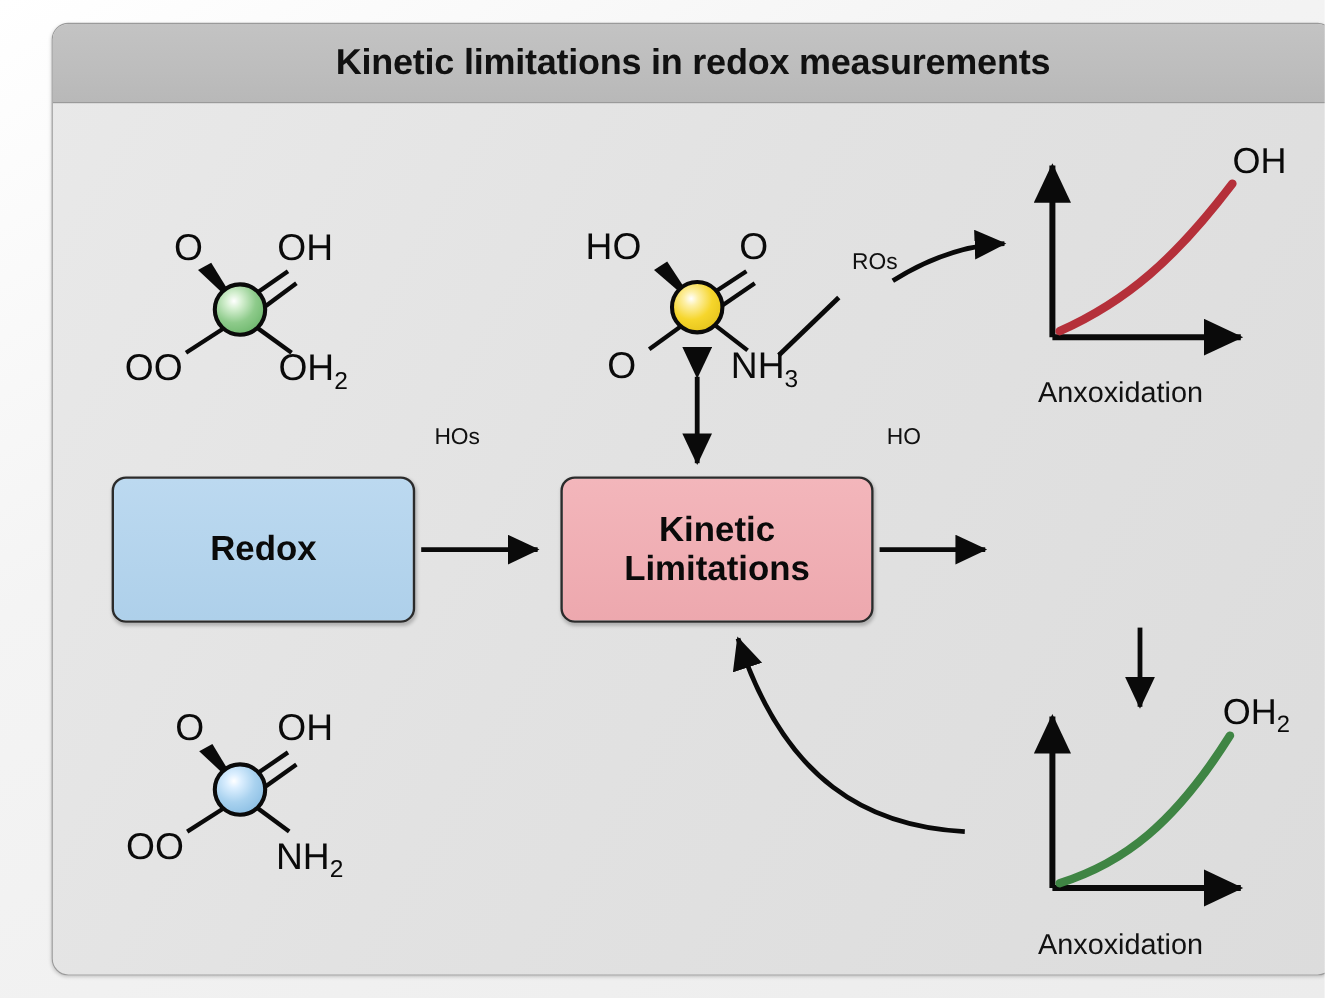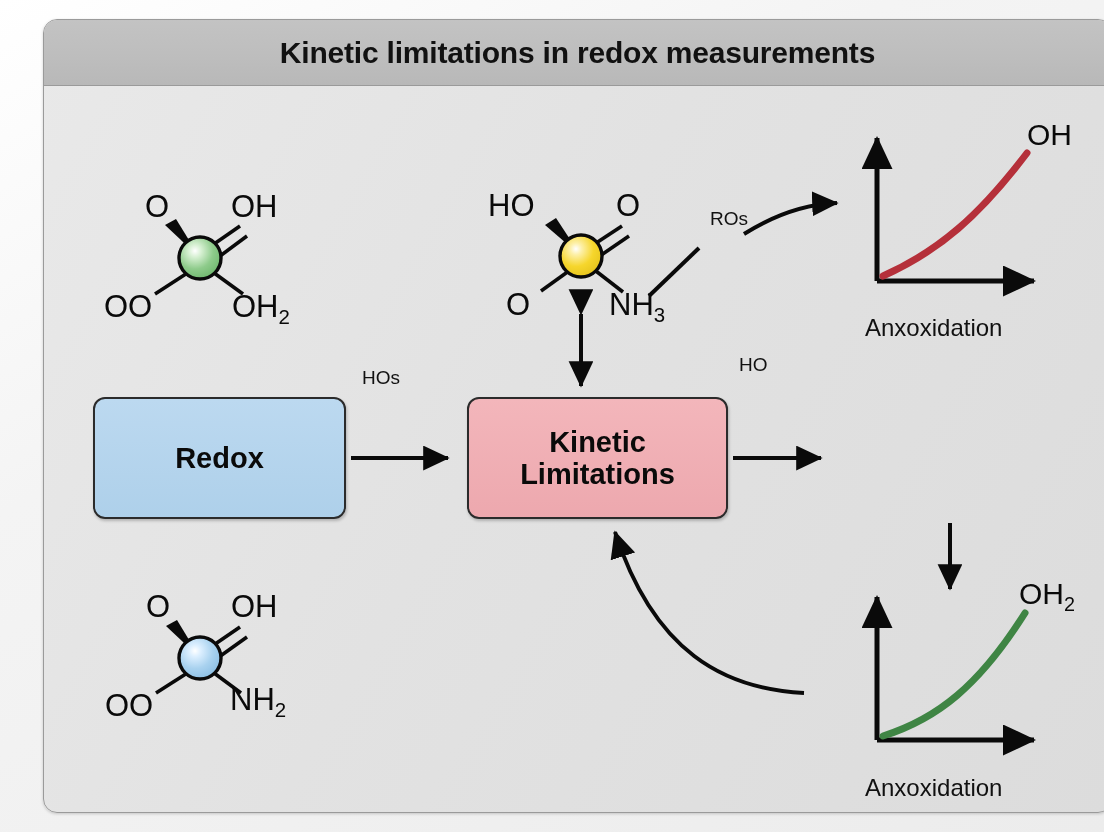--- a/index.html
+++ b/index.html
@@ -233,38 +233,38 @@
       <div class="chart-plot" style="left:835px; top:505px; width:155px; height:148px; z-index:-1;"></div>
 
       <div class="pbox" id="box-redox">
         <span class="ln">Redox</span>
       </div>
       <div class="pbox" id="box-kinetic">
         <span class="ln">Kinetic</span>
         <span class="ln">Limitations</span>
       </div>
 
-      <div class="lbl" style="left:318px; top:281px;">HOs</div>
+      <div class="lbl" style="left:318px; top:268px;">HOs</div>
       <div class="lbl" style="left:695px; top:268px;">HO</div>
       <div class="lbl" style="left:666px; top:122px;">ROs</div>
 
       <div class="mol-lbl" style="left:101px; top:103px;">O</div>
       <div class="mol-lbl" style="left:187px; top:103px;">OH</div>
       <div class="mol-lbl" style="left:60px; top:203px;">OO</div>
       <div class="mol-lbl" style="left:188px; top:203px;"><span>OH</span><sub>2</sub></div>
 
       <div class="mol-lbl" style="left:444px; top:102px;">HO</div>
       <div class="mol-lbl" style="left:572px; top:102px;">O</div>
       <div class="mol-lbl" style="left:462px; top:201px;">O</div>
       <div class="mol-lbl" style="left:565px; top:201px;"><span>NH</span><sub>3</sub></div>
 
       <div class="mol-lbl" style="left:102px; top:503px;">O</div>
       <div class="mol-lbl" style="left:187px; top:503px;">OH</div>
       <div class="mol-lbl" style="left:61px; top:602px;">OO</div>
-      <div class="mol-lbl" style="left:186px; top:596px;"><span>NH</span><sub>2</sub></div>
+      <div class="mol-lbl" style="left:186px; top:610px;"><span>NH</span><sub>2</sub></div>
 
       <div class="chart-series-lbl" style="left:983px; top:32px;"><span>OH</span><sub></sub></div>
       <div class="chart-xlabel" style="left:821px; top:228px;">Anxoxidation</div>
 
       <div class="chart-series-lbl" style="left:975px; top:491px;"><span>OH</span><sub>2</sub></div>
       <div class="chart-xlabel" style="left:821px; top:688px;">Anxoxidation</div>
 
     </div>
   </div>
 </div>

